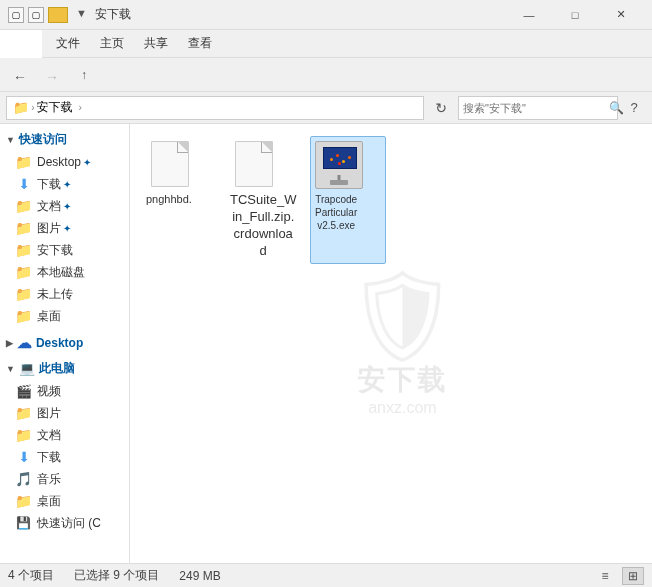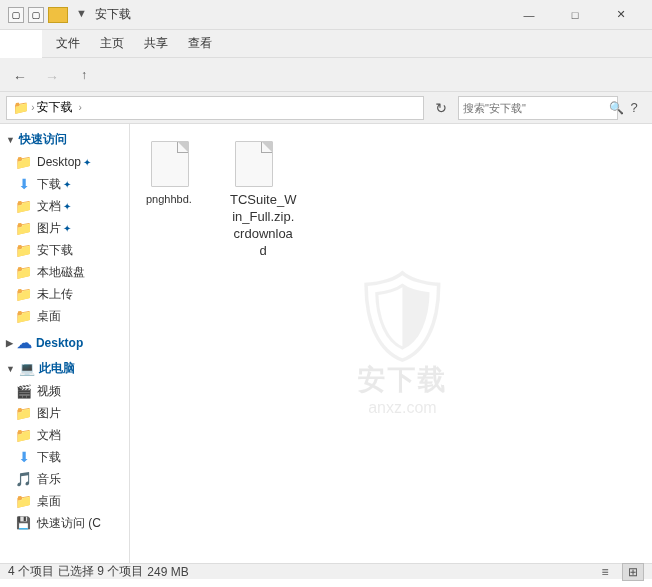--- a/index.html
+++ b/index.html
@@ -297,27 +297,27 @@
     }
 
     
     .trapcode-icon {
       width: 48px; height: 48px;
       position: relative;
     }
 
     
     .status-bar {
-      height: 16px;
+      height: 24px;
       background: #f0f0f0;
       border-top: 1px solid #ddd;
       display: flex;
       align-items: center;
       padding: 0 8px;
-      gap: 4px;
+      gap: 20px;
       font-size: 12px;
       color: #444;
     }
     .status-bar-right {
       margin-left: auto;
       display: flex;
       align-items: center;
       gap: 6px;
     }
     .view-btn {
@@ -481,20 +481,39 @@
       <div class="file-name">pnghhbd.</div>
     </div>
 
     <div class="file-item">
       <div class="file-icon">
         <div class="generic-file"></div>
       </div>
       <div class="file-name" style="font-size:13px;">TCSuite_W<br>in_Full.zip.<br>crdownloa<br>d</div>
     </div>
 
+    <div class="file-item selected">
+      <div class="file-icon">
+        <div class="trapcode-icon">
+          <div style="width:48px;height:48px;background:#d8d8d8;border:1px solid #aaa;position:relative;border-radius:2px;">
+
+            <div style="position:absolute;top:5px;left:7px;width:34px;height:22px;background:#1a3a8a;border:1px solid #0a2060;">
+
+              <div style="position:absolute;top:2px;left:2px;width:30px;height:18px;overflow:hidden;">
+                <div style="position:absolute;top:8px;left:4px;width:3px;height:3px;background:#ff8800;border-radius:50%;box-shadow:6px -4px 0 #ff4400,12px 2px 0 #ffaa00,18px -2px 0 #ff6600,8px 4px 0 #ff2200;"></div>
+              </div>
+            </div>
+
+            <div style="position:absolute;bottom:7px;left:50%;transform:translateX(-50%);width:3px;height:6px;background:#888;"></div>
+            <div style="position:absolute;bottom:3px;left:50%;transform:translateX(-50%);width:18px;height:5px;background:#999;border-radius:1px;"></div>
+          </div>
+        </div>
+      </div>
+      <div class="file-name" style="font-size:10px;">Trapcode<br>Particular<br>v2.5.exe</div>
+    </div>
 
 
   </div>
 </div>
 
 <div class="status-bar">
   <span>4 个项目</span>
   <span>已选择 9 个项目</span>
   <span>249 MB</span>
   <div class="status-bar-right">

